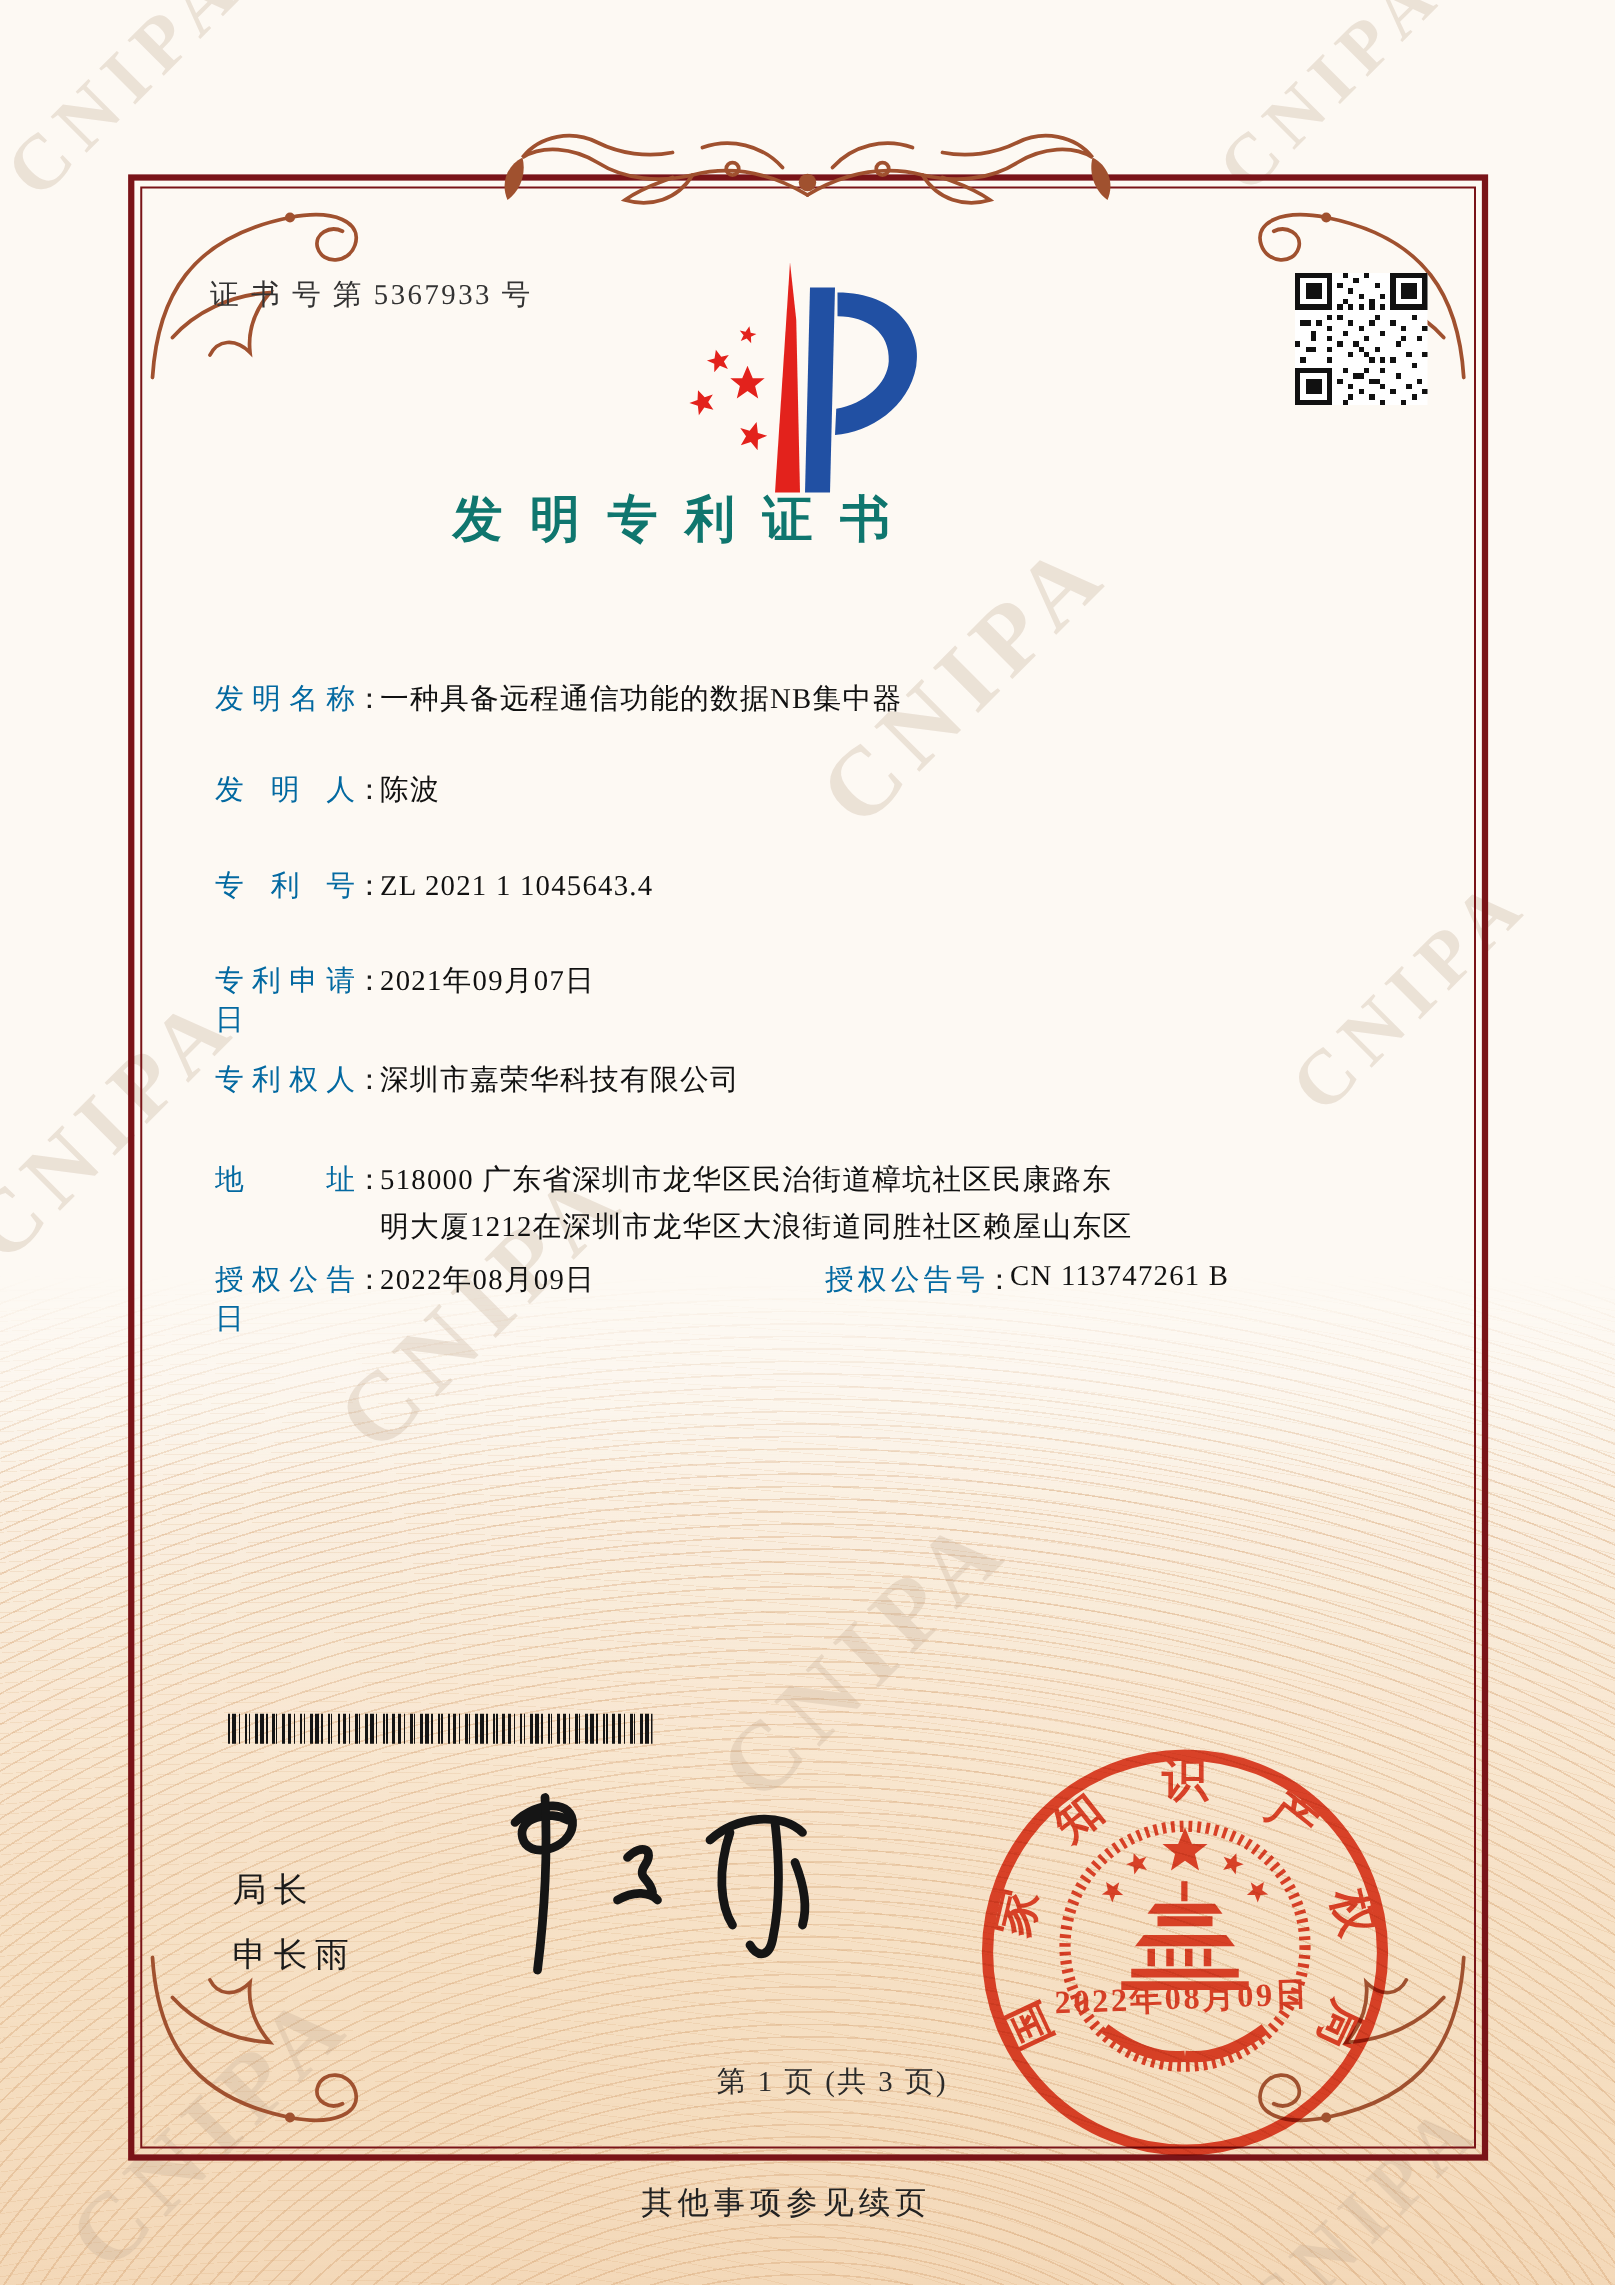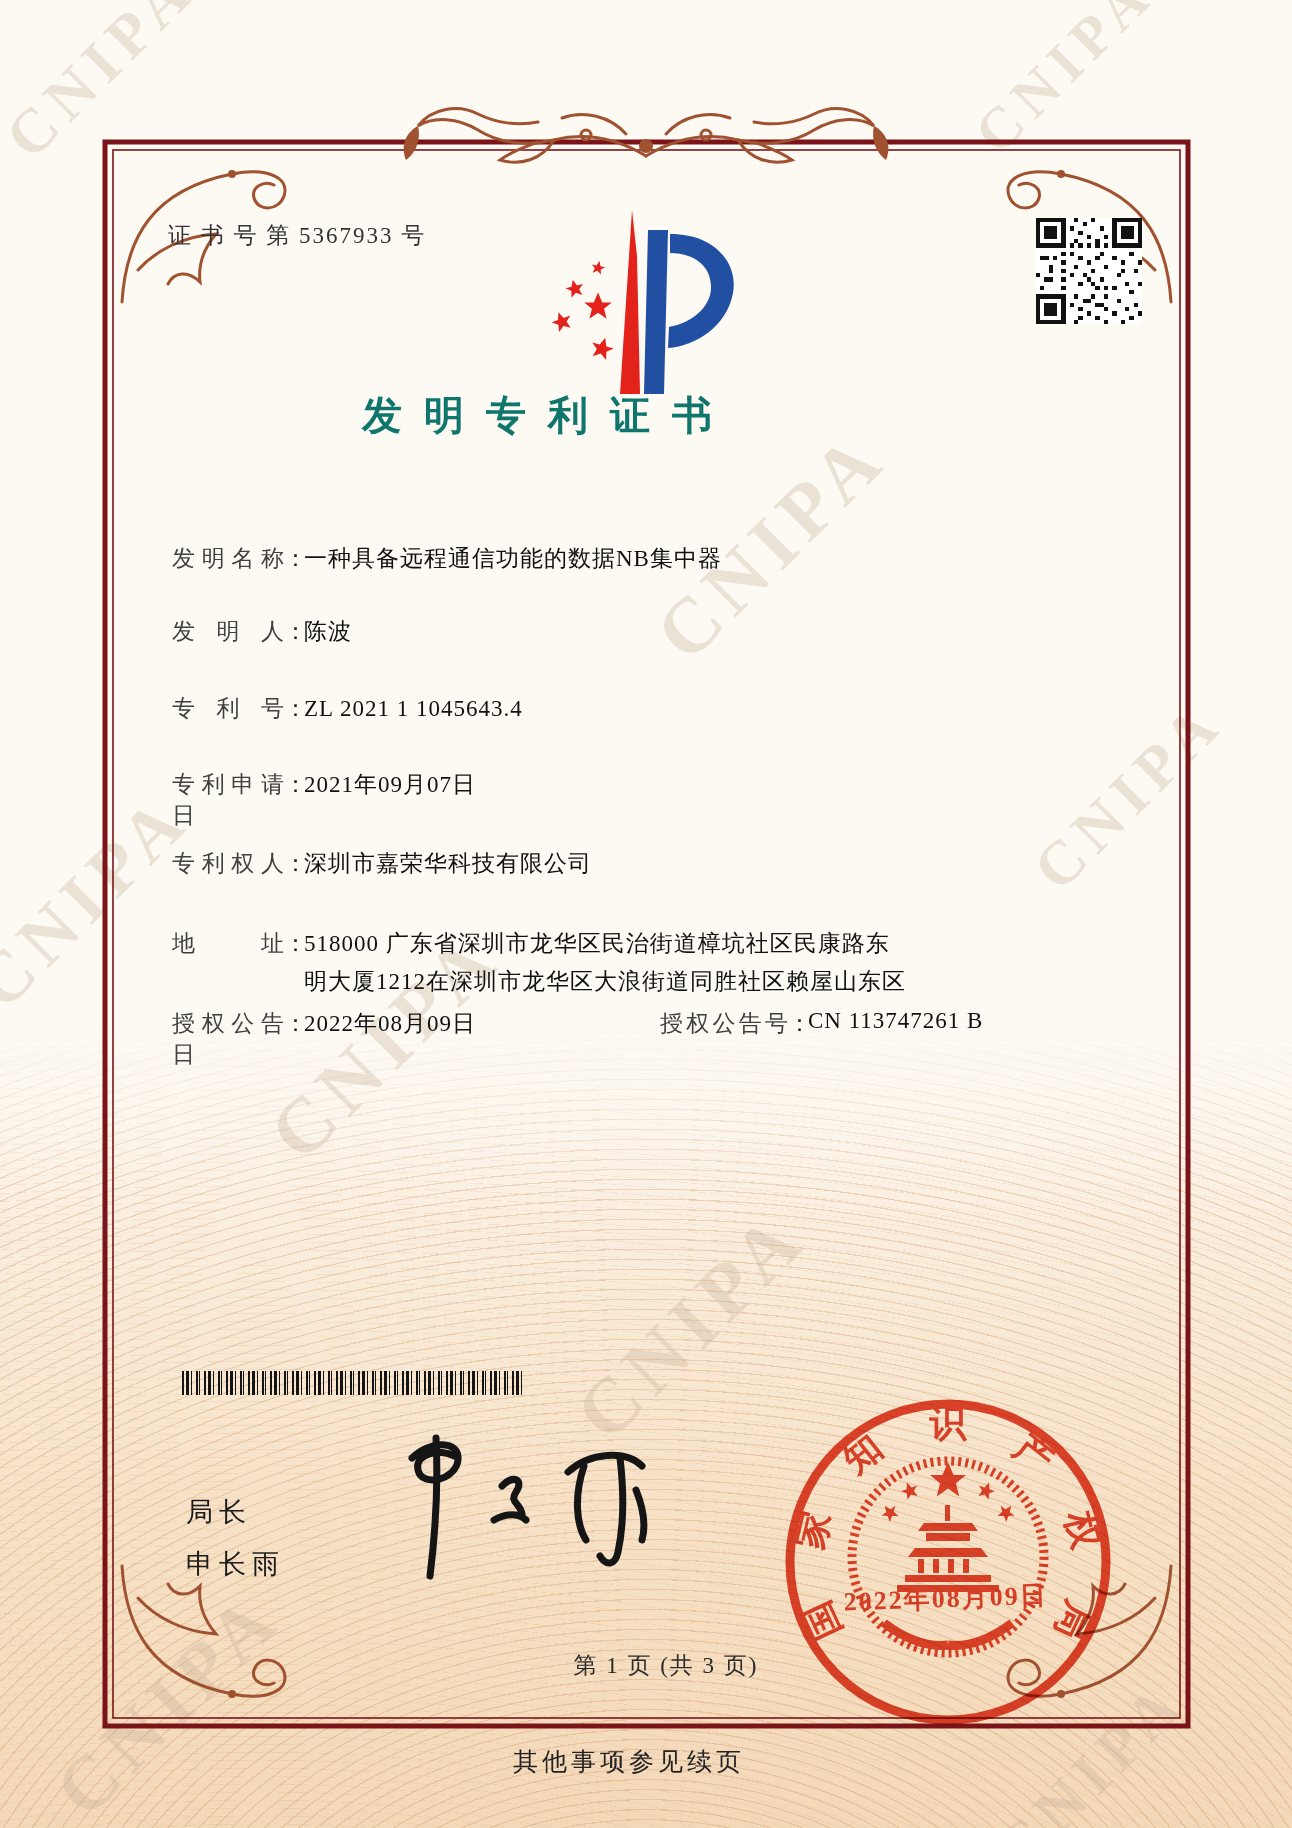--- a/index.html
+++ b/index.html
@@ -26,21 +26,21 @@
   .frame{position:absolute;left:0;top:0;z-index:2;}
   .content{position:absolute;left:0;top:0;width:100%;height:100%;z-index:3;}
   .cert-no{position:absolute;left:168px;top:220px;font-size:23px;letter-spacing:2px;color:#333;}
   .title{
     position:absolute;left:362px;top:388px;font-size:40px;font-weight:bold;
     letter-spacing:22px;color:#0f766e;white-space:nowrap;
   }
   .qr{position:absolute;left:1036px;top:218px;}
   .logo{position:absolute;left:520px;top:196px;}
   .frow{position:absolute;left:172px;display:flex;align-items:baseline;font-size:23px;}
-  .flabel{display:inline-block;width:112px;text-align:justify;text-align-last:justify;color:#404040;}
+  .flabel{display:inline-block;width:112px;text-align:justify;text-align-last:justify;color:#0369a1;}
   .fcolon{display:inline-block;width:20px;color:#1d1d1d;}
   .fvalue{letter-spacing:1px;color:#111;white-space:nowrap;}
   .addr2{position:absolute;left:304px;top:966px;font-size:23px;letter-spacing:1px;color:#111;white-space:nowrap;}
   .grant-no{position:absolute;left:660px;display:flex;align-items:flex-start;font-size:23px;}
   .grant-no .flabel{width:128px;}
   .paras{position:absolute;left:155px;top:1058px;width:910px;font-size:24px;line-height:42px;
     text-align:justify;letter-spacing:1px;color:#161616;}
   .paras p{margin:0;text-indent:2em;}
   .barcode{
     position:absolute;left:182px;top:1371px;width:340px;height:24px;

